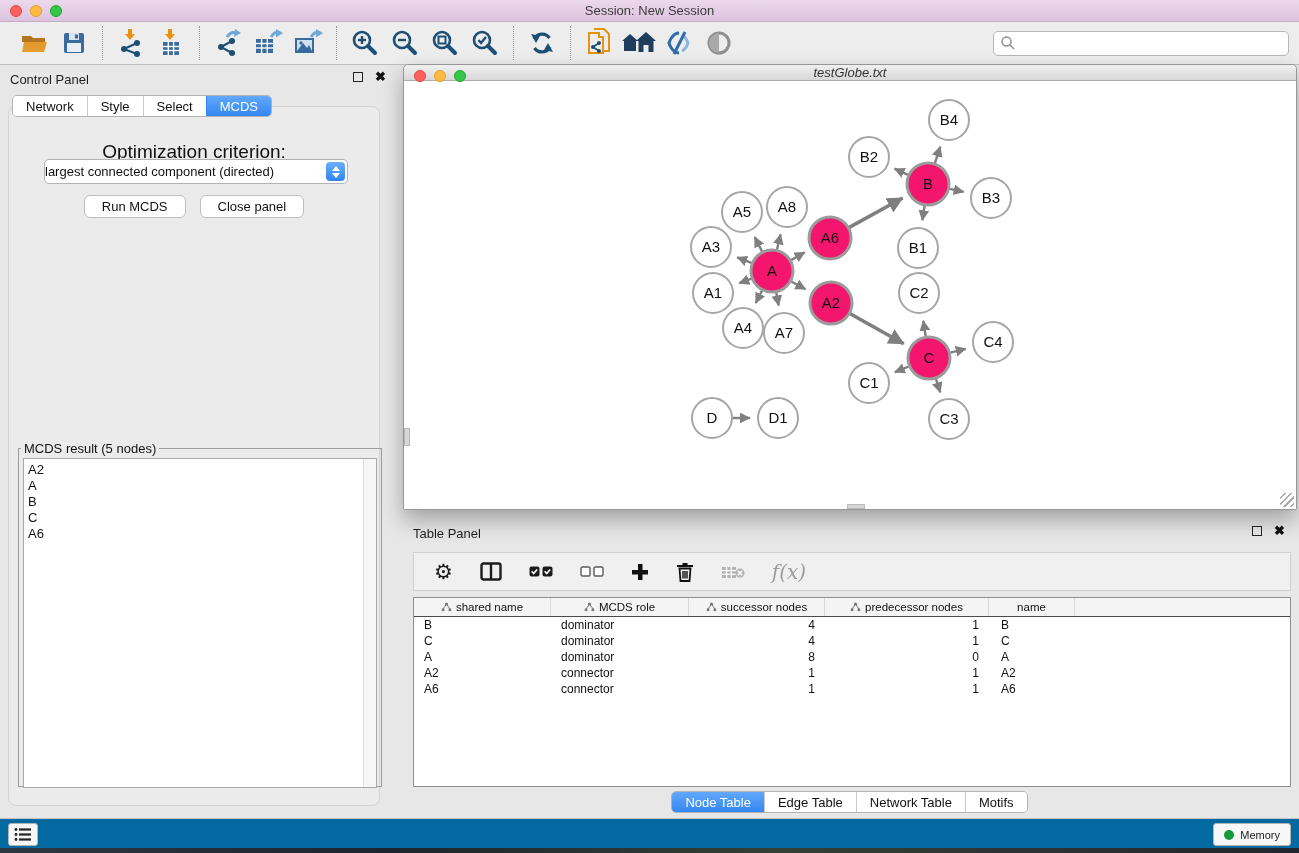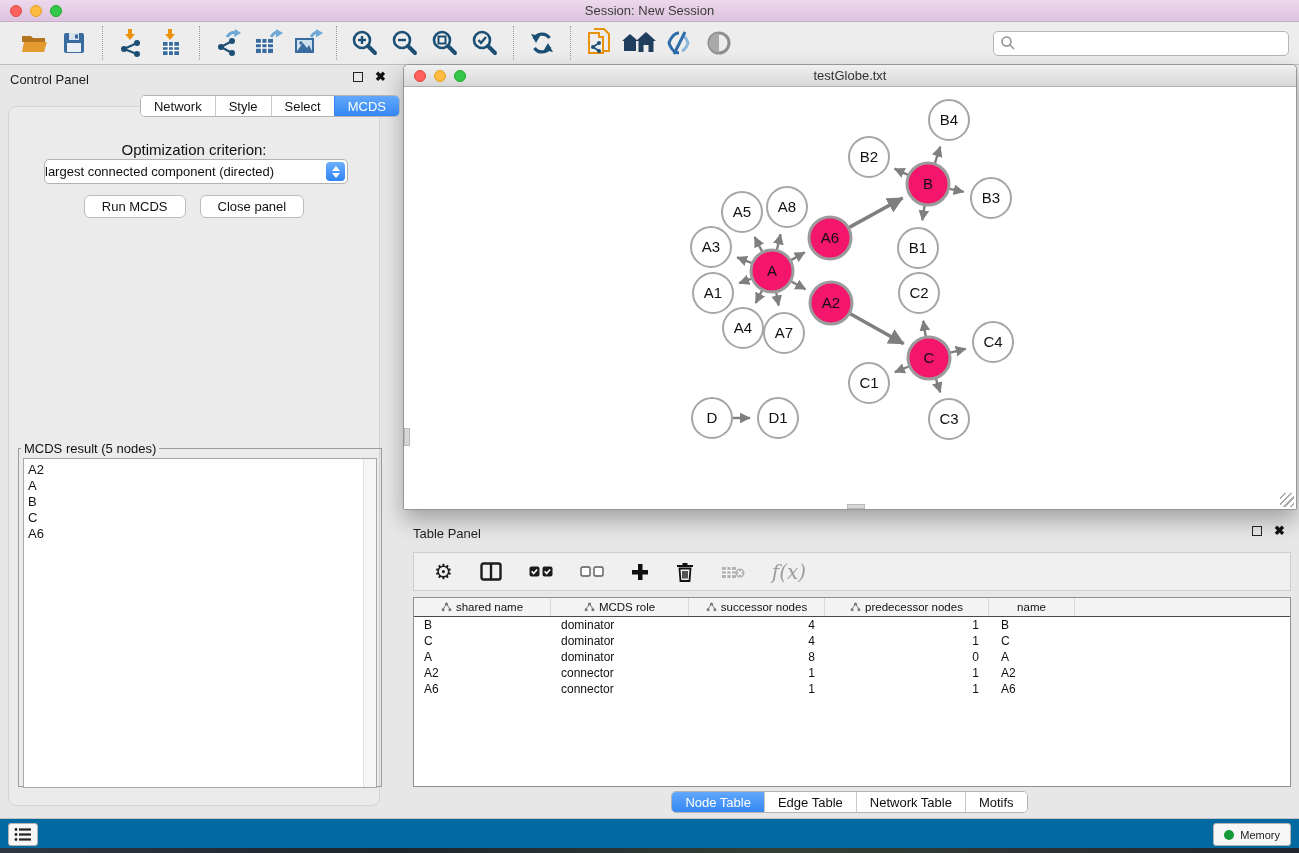--- a/index.html
+++ b/index.html
@@ -29,28 +29,28 @@
 
   
   .workspace { position:absolute; left:0; top:66px; width:1299px; height:752px; background:#e7e7e7; }
 
   
   .control-panel { position:absolute; left:0; top:0; width:398px; height:752px; }
   .cp-header { position:absolute; left:10px; top:6px; font-size:13px; color:#1e1e1e; }
   .panel-icons { position:absolute; right:12px; top:6px; display:flex; gap:12px; align-items:center; }
   .float-icon { width:10px; height:10px; border:1.6px solid #222; background:transparent; }
   .close-icon { font-size:13px; font-weight:bold; color:#111; line-height:10px; }
-  .cp-tabs { position:absolute; left:2px; top:29px; width:398px; display:flex; justify-content:flex-end; z-index:2; }
+  .cp-tabs { position:absolute; left:12px; top:29px; width:398px; display:flex; justify-content:flex-start; z-index:2; }
   .tabgroup { display:flex; border:1px solid #b3b3b3; border-radius:5px; overflow:hidden; background:#fff; height:22px; }
   .tab { padding:0 13px; font-size:13px; color:#111; display:flex; align-items:center; border-left:1px solid #c9c9c9; background:#fff; }
   .tab:first-child { border-left:none; }
   .tab.active { background:linear-gradient(#62a8fb,#3487f2); color:#fff; border-left-color:#3487f2; }
   .cp-body { position:absolute; left:8px; top:40px; width:372px; height:700px;
     background:#ebebeb; border:1px solid #d3d3d3; border-radius:8px; }
-  .opt-label { position:absolute; left:0; top:34px; width:100%; text-align:center; font-size:15px; color:#111; }
+  .opt-label { position:absolute; left:0; top:34px; width:100%; text-align:center; font-size:19px; color:#111; }
   .criterion { position:absolute; left:35px; top:52px; width:304px; height:25px; background:#fff;
     border:1px solid #b3b3b3; border-radius:5px; display:flex; align-items:center; font-size:13px; color:#111; }
   .stepper { position:absolute; right:2px; top:2px; width:19px; height:19px; border-radius:4px;
     background:linear-gradient(#6cb0fc,#3084f4); display:flex; flex-direction:column; align-items:center; justify-content:center; gap:2px; }
   .stepper .up { width:0;height:0;border-left:4px solid transparent;border-right:4px solid transparent;border-bottom:5px solid #fff; }
   .stepper .dn { width:0;height:0;border-left:4px solid transparent;border-right:4px solid transparent;border-top:5px solid #fff; }
   .cp-buttons { position:absolute; left:0; top:88px; width:100%; display:flex; justify-content:center; gap:14px; }
   .btn { height:23px; padding:0 17px; background:#fff; border:1px solid #bdbdbd; border-radius:6px;
     font-size:13px; color:#111; display:flex; align-items:center; }
   .mcds-fieldset { position:absolute; left:9px; top:334px; width:364px; height:346px;
@@ -58,23 +58,23 @@
   .mcds-fieldset legend { font-size:13px; color:#111; padding:0 3px; margin-left:2px; }
   .mcds-list { position:absolute; left:4px; top:2px; width:354px; height:330px; background:#fff;
     border:1px solid #a8a8a8; font-size:13px; color:#111; padding:3px 0 0 4px; line-height:16px; }
   .mcds-scroll { position:absolute; right:0; top:0; width:13px; height:100%; background:#f6f6f6; border-left:1px solid #e2e2e2; }
   .mcds-item { height:16px; }
 
   
   .net-window { position:absolute; left:403px; top:-2px; width:894px; height:446px;
     background:#fff; border:1px solid #969696; border-radius:5px 5px 2px 2px;
     box-shadow:0 10px 22px rgba(0,0,0,0.30); }
-  .net-titlebar { position:absolute; left:0; top:0; width:100%; height:22px;
+  .net-titlebar { position:absolute; left:0; top:0; width:100%; height:16px;
     background:linear-gradient(#f0f0f0,#d8d8d8); border-bottom:1px solid #aeaeae; border-radius:5px 5px 0 0;
-    display:flex; align-items:center; justify-content:center; }
+    display:flex; align-items:center; justify-content:center;font-style:italic; }
   .net-titlebar .title { font-size:13px; color:#333; }
   .net-canvas { position:absolute; left:0; top:22px; width:892px; height:422px; background:#fff; overflow:hidden; }
   .resize-grip { position:absolute; right:2px; bottom:2px; width:14px; height:14px;
     background:repeating-linear-gradient(135deg, transparent 0 3px, #aaa 3px 4.5px); }
   .nub-left { position:absolute; left:0px; top:363px; width:6px; height:18px; background:#d6d6d6; border:1px solid #b9b9b9; }
   .nub-bottom { position:absolute; left:443px; bottom:0px; width:18px; height:5px; background:#d6d6d6; border:1px solid #b9b9b9; }
 
   
   .table-panel { position:absolute; left:400px; top:452px; width:899px; height:300px; }
   .tp-header { position:absolute; left:13px; top:8px; font-size:13px; color:#1e1e1e; }

